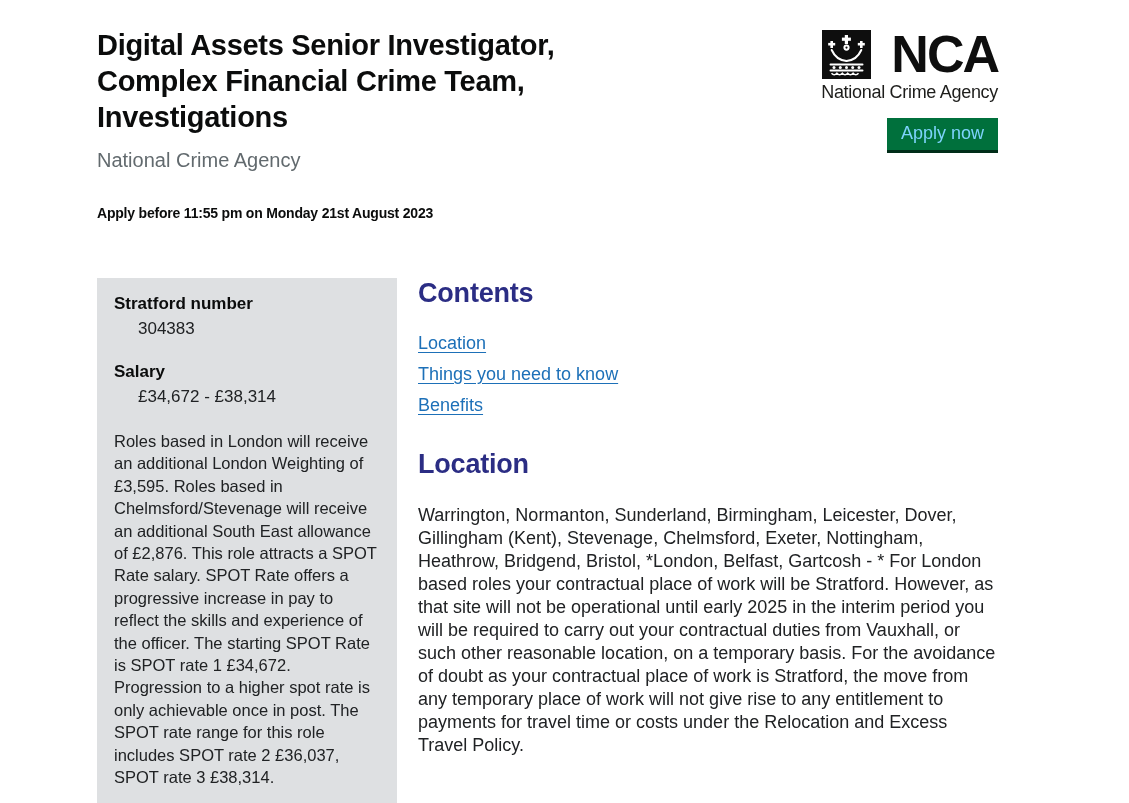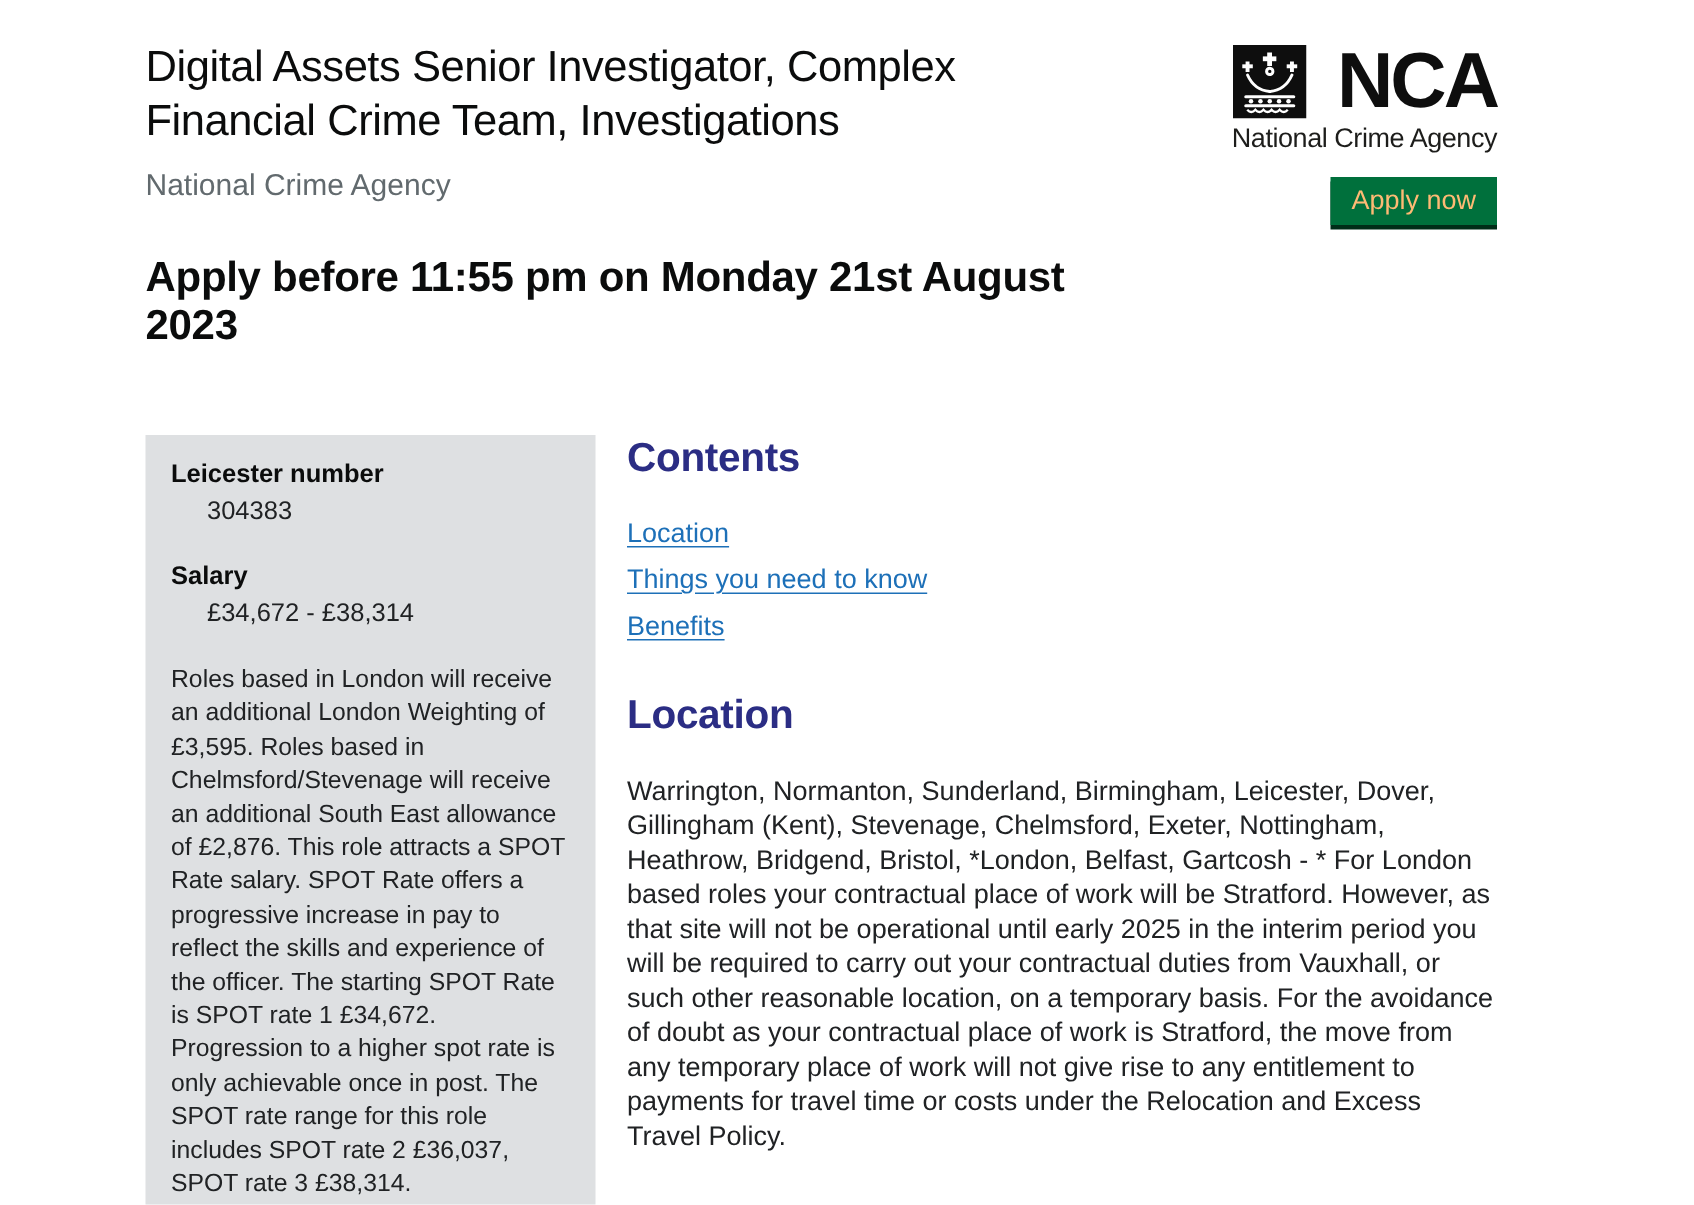--- a/index.html
+++ b/index.html
@@ -17,34 +17,34 @@
   }
   
   .header-row {
     display: flex;
     justify-content: space-between;
     align-items: flex-start;
   }
   .title-block { width: 640px; }
   h1.job-title {
     font-size: 29px;
-    font-weight: 400;
+    font-weight: 700;
     line-height: 36px;
     letter-spacing: -0.3px;
     color: #0b0c0c;
     max-width: 580px;
   }
   .org-subtitle {
     margin-top: 14px;
     font-size: 20px;
     color: #626a6e;
   }
   .deadline {
     margin-top: 33px;
-    font-size: 28px;
+    font-size: 14px;
     font-weight: 700;
     letter-spacing: -0.2px;
   }
   
   .logo-block {
     display: flex;
     flex-direction: column;
     align-items: flex-end;
     padding-top: 3px;
   }
@@ -65,21 +65,21 @@
     margin-top: 3px;
     font-size: 18px;
     letter-spacing: -0.3px;
     color: #1d1d1b;
     white-space: nowrap;
   }
   .apply-btn {
     margin-top: 15px;
     display: inline-block;
     background: #00703c;
-    color: #fdba74;
+    color: #7dd3fc;
     border: none;
     box-shadow: 0 3px 0 #002d18;
     font-family: inherit;
     font-size: 18px;
     padding: 5px 14px 6px 14px;
     cursor: pointer;
   }
   
   .columns {
     display: flex;
@@ -182,21 +182,21 @@
       </div>
       <div class="logo-name">National Crime Agency</div>
       <button class="apply-btn">Apply now</button>
     </div>
   </div>
 
   <div class="columns">
 
     <aside class="sidebar">
       <div class="field">
-        <div class="field-label">Leicester number</div>
+        <div class="field-label">Stratford number</div>
         <div class="field-value">304383</div>
       </div>
       <div class="field">
         <div class="field-label">Salary</div>
         <div class="field-value">£34,672 - £38,314</div>
       </div>
       <p class="salary-note">Roles based in London will receive an additional London Weighting of £3,595. Roles based in Chelmsford/Stevenage will receive an additional South East allowance of £2,876. This role attracts a SPOT Rate salary. SPOT Rate offers a progressive increase in pay to reflect the skills and experience of the officer. The starting SPOT Rate is SPOT rate 1 £34,672. Progression to a higher spot rate is only achievable once in post. The SPOT rate range for this role includes SPOT rate 2 £36,037, SPOT rate 3 £38,314.</p>
     </aside>
 
     <main class="content">

